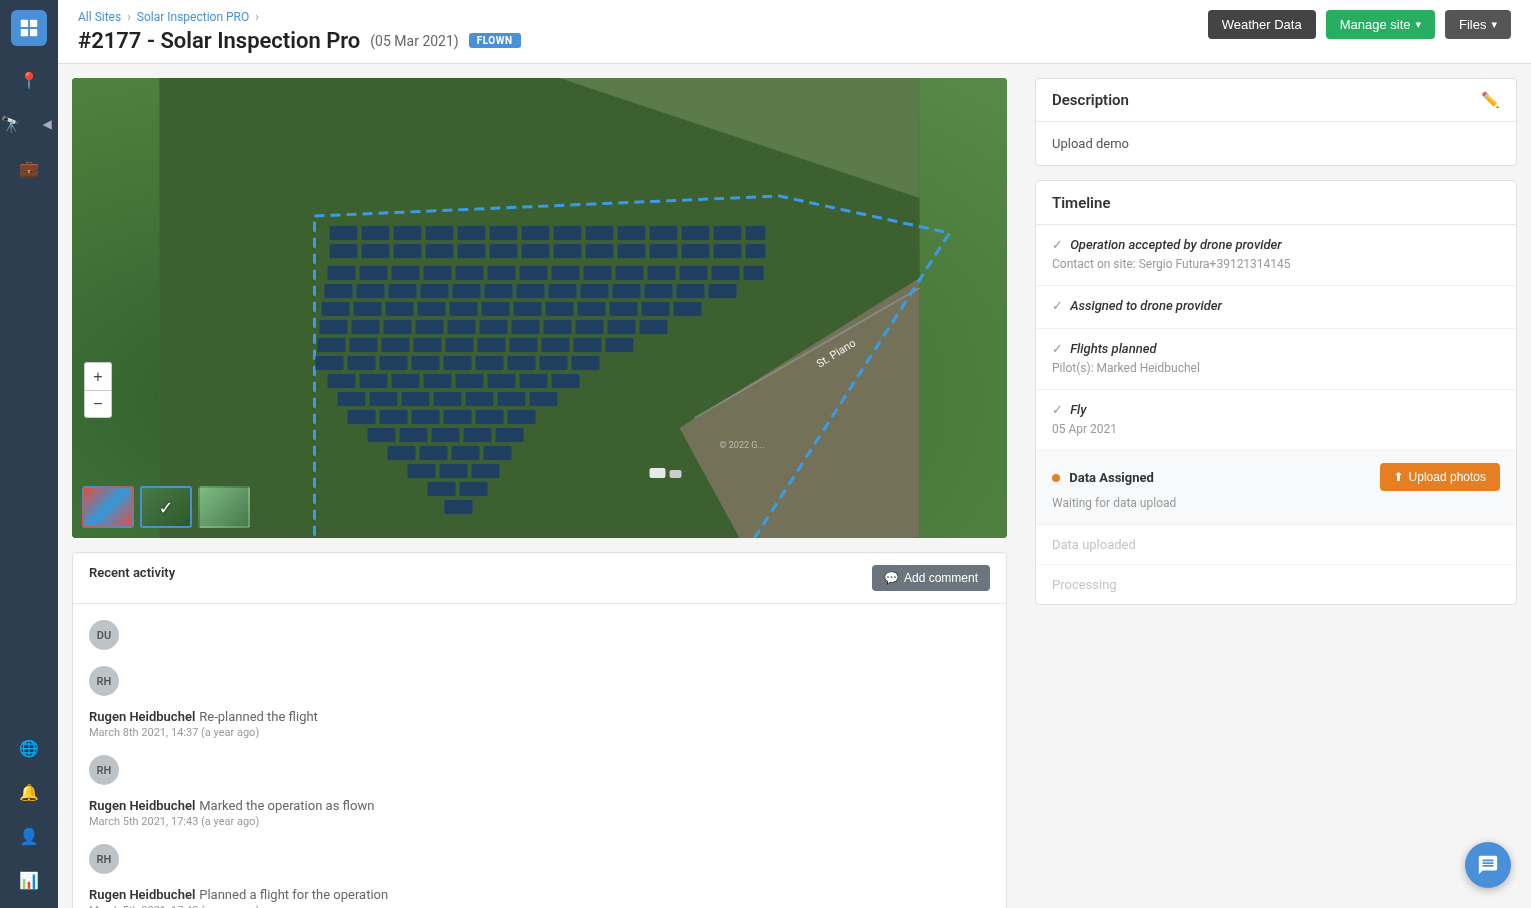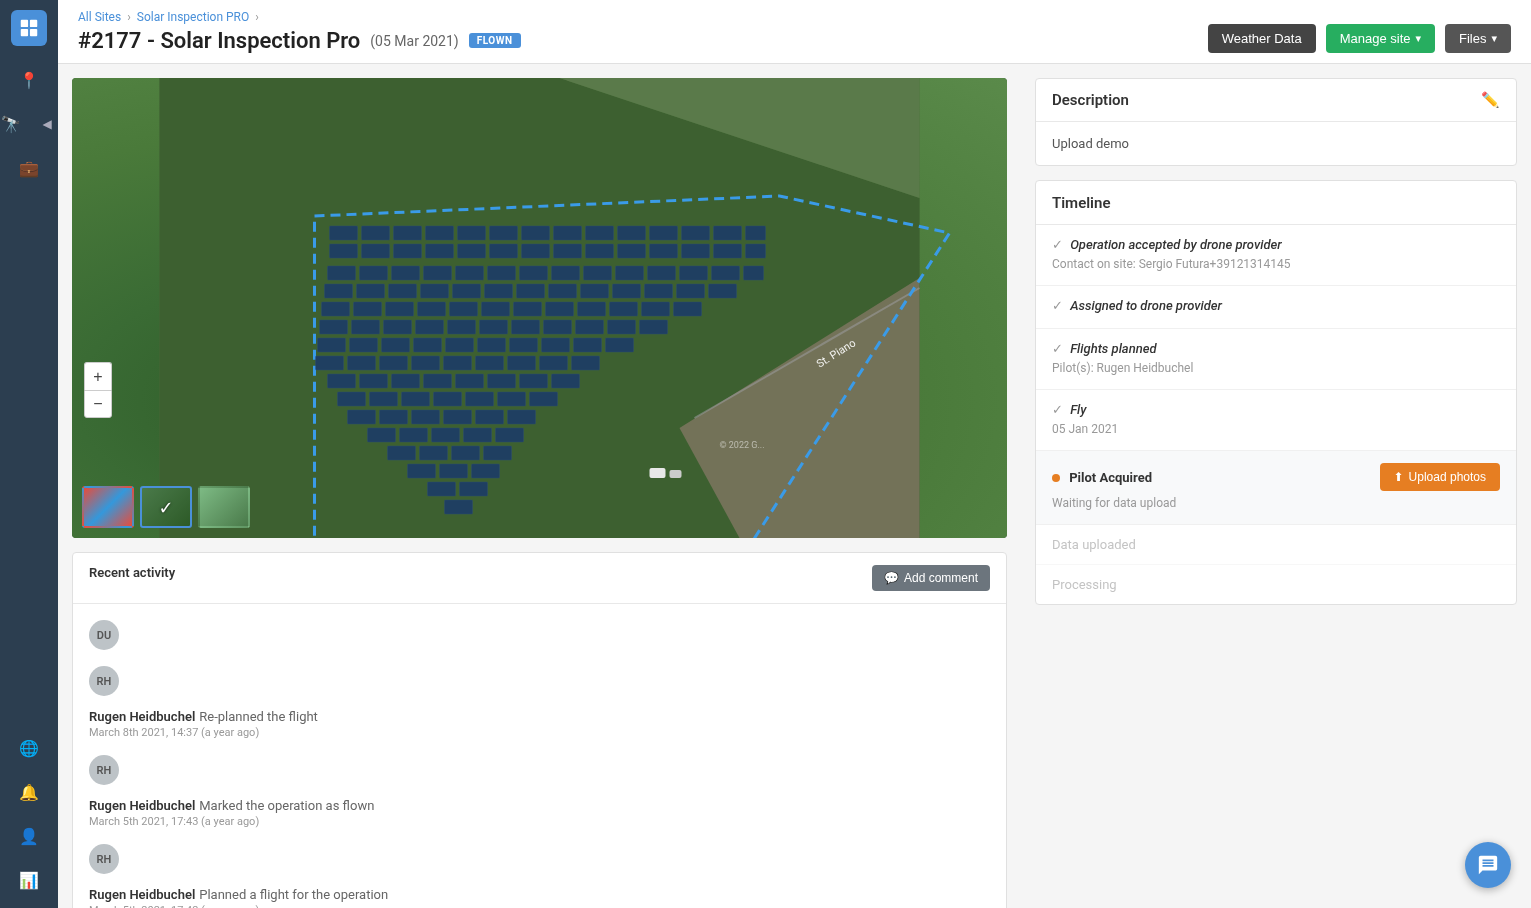--- a/index.html
+++ b/index.html
@@ -12,21 +12,21 @@
     .sidebar-icon { width: 36px; height: 36px; display: flex; align-items: center; justify-content: center; color: #aab; border-radius: 4px; cursor: pointer; font-size: 16px; }
     .sidebar-icon.active { color: white; }
     .sidebar-collapse { width: 36px; height: 20px; display: flex; align-items: center; justify-content: center; color: #aab; cursor: pointer; font-size: 12px; }
     .sidebar-spacer { flex: 1; }
     .sidebar-bottom { display: flex; flex-direction: column; align-items: center; gap: 8px; }
 
     
     .main { flex: 1; display: flex; flex-direction: column; overflow: hidden; }
 
     
-    .header { background: white; padding: 10px 20px; border-bottom: 1px solid #e0e0e0; display: flex; align-items: flex-end; justify-content: space-between; flex-shrink: 0; }
+    .header { background: white; padding: 10px 20px; border-bottom: 1px solid #e0e0e0; display: flex; align-items: flex-start; justify-content: space-between; flex-shrink: 0; }
     .header-left { display: flex; flex-direction: column; }
     .breadcrumb { display: flex; align-items: center; gap: 6px; font-size: 12px; color: #666; margin-bottom: 4px; }
     .breadcrumb a { color: #4a90d9; text-decoration: none; }
     .breadcrumb-sep { color: #999; }
     .page-title { font-size: 22px; font-weight: 600; color: #222; display: flex; align-items: center; gap: 10px; }
     .page-title-date { font-size: 14px; font-weight: 400; color: #666; }
     .badge-flown { background: #4a90d9; color: white; font-size: 10px; font-weight: 700; padding: 2px 8px; border-radius: 3px; letter-spacing: 0.5px; }
     .header-actions { display: flex; gap: 10px; align-items: center; }
     .btn { padding: 7px 14px; border-radius: 4px; border: none; cursor: pointer; font-size: 13px; font-weight: 500; display: flex; align-items: center; gap: 5px; }
     .btn-dark { background: #444; color: white; }
@@ -428,36 +428,36 @@
               <span class="check">✓</span>
               <em>Assigned to drone provider</em>
             </div>
           </div>
 
           <div class="timeline-item">
             <div class="timeline-item-header">
               <span class="check">✓</span>
               <em>Flights planned</em>
             </div>
-            <div class="timeline-item-sub">Pilot(s): Rugen Heidbuchel</div>
+            <div class="timeline-item-sub">Pilot(s): Marked Heidbuchel</div>
           </div>
 
           <div class="timeline-item">
             <div class="timeline-item-header">
               <span class="check">✓</span>
               <em>Fly</em>
             </div>
-            <div class="timeline-item-sub">05 Jan 2021</div>
+            <div class="timeline-item-sub">05 Apr 2021</div>
           </div>
 
           <div class="timeline-item data-acquired">
             <div class="timeline-item-header" style="display:flex; align-items:center; justify-content:space-between;">
               <div>
                 <span class="dot-indicator"></span>
-                <strong>Pilot Acquired</strong>
+                <strong>Data Assigned</strong>
               </div>
               <button class="btn-upload">
                 <span>⬆</span>
                 <span>Upload photos</span>
               </button>
             </div>
             <div class="timeline-item-sub">Waiting for data upload</div>
           </div>
 
           <div class="timeline-item muted">

